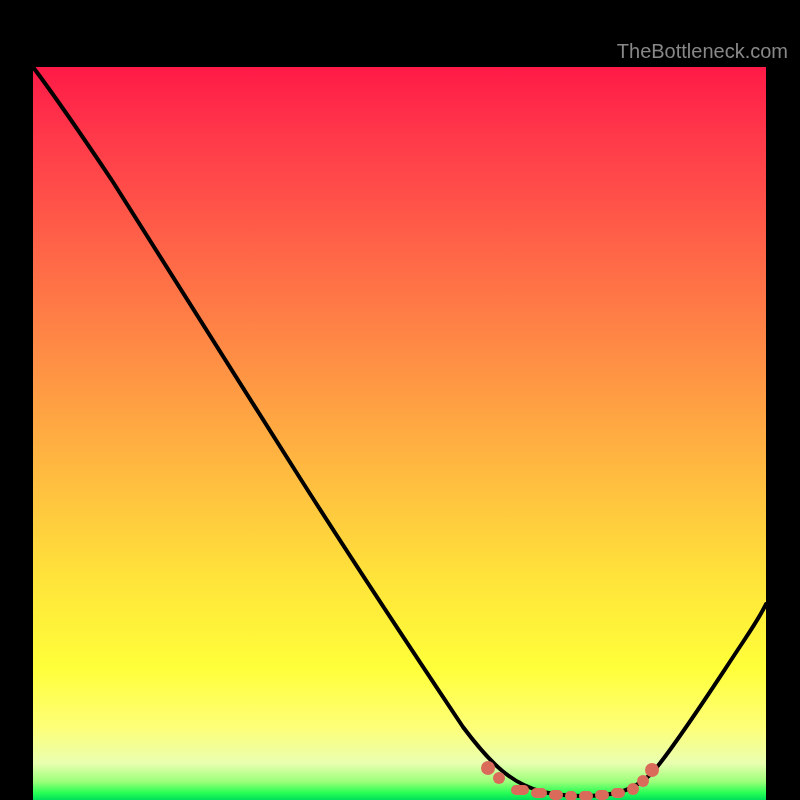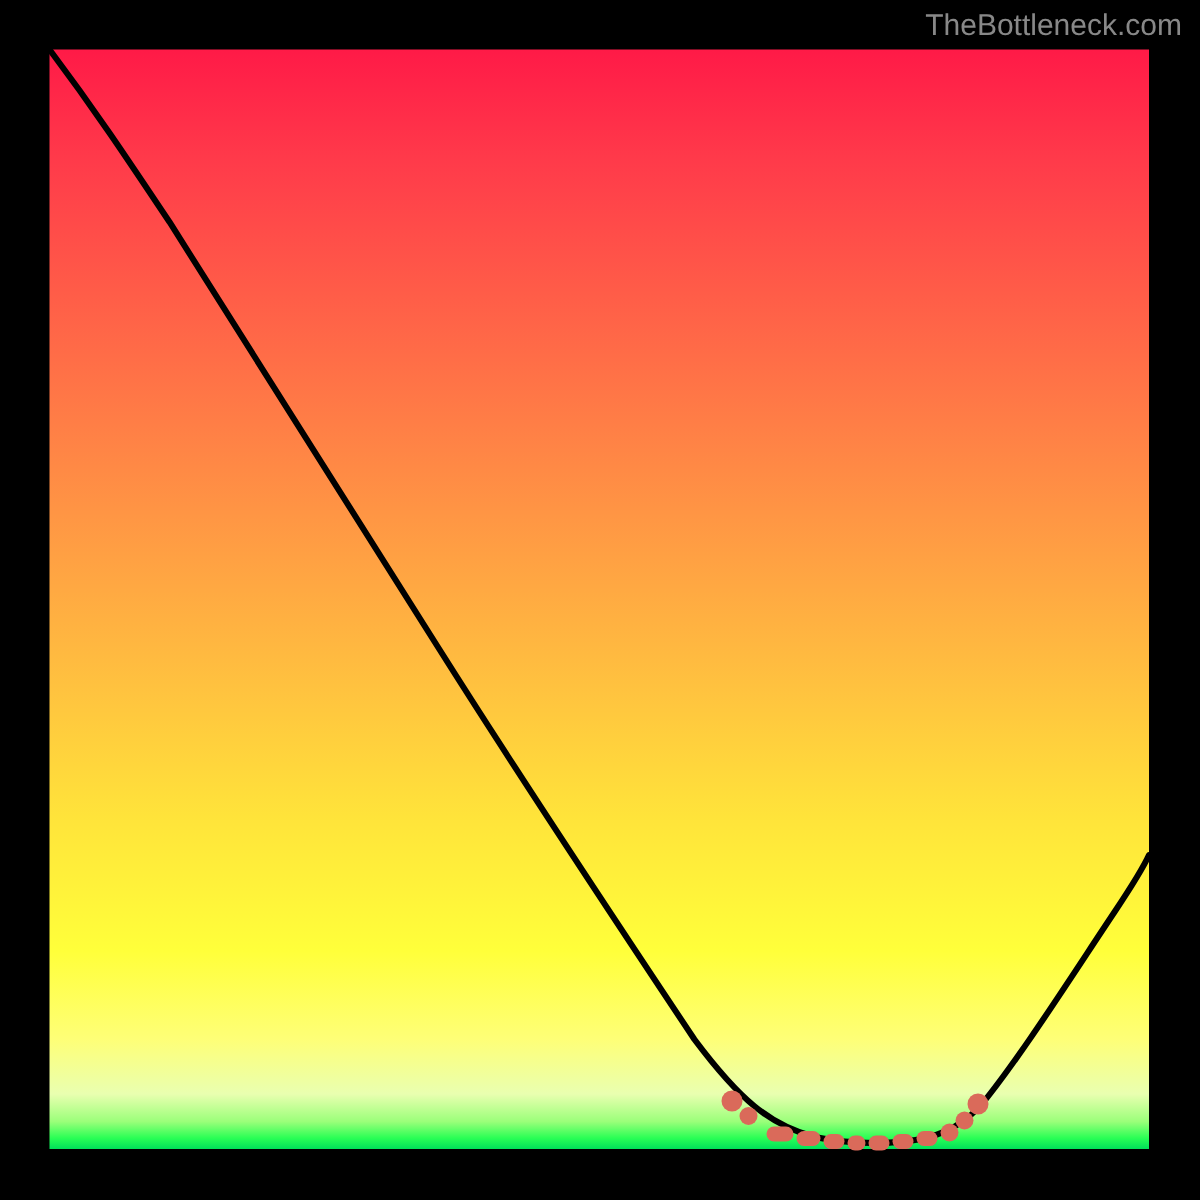--- a/index.html
+++ b/index.html
@@ -9,20 +9,21 @@
     width: 800px;
     height: 800px;
     overflow: hidden;
     font-family: Arial, sans-serif;
   }
   .container {
     position: relative;
     width: 800px;
     height: 656px;
     background: #000;
+    margin-top: 34px;
   }
   .watermark {
     position: absolute;
     top: 6px;
     right: 12px;
     color: #888;
     font-size: 20px;
     font-weight: 500;
     z-index: 10;
   }

